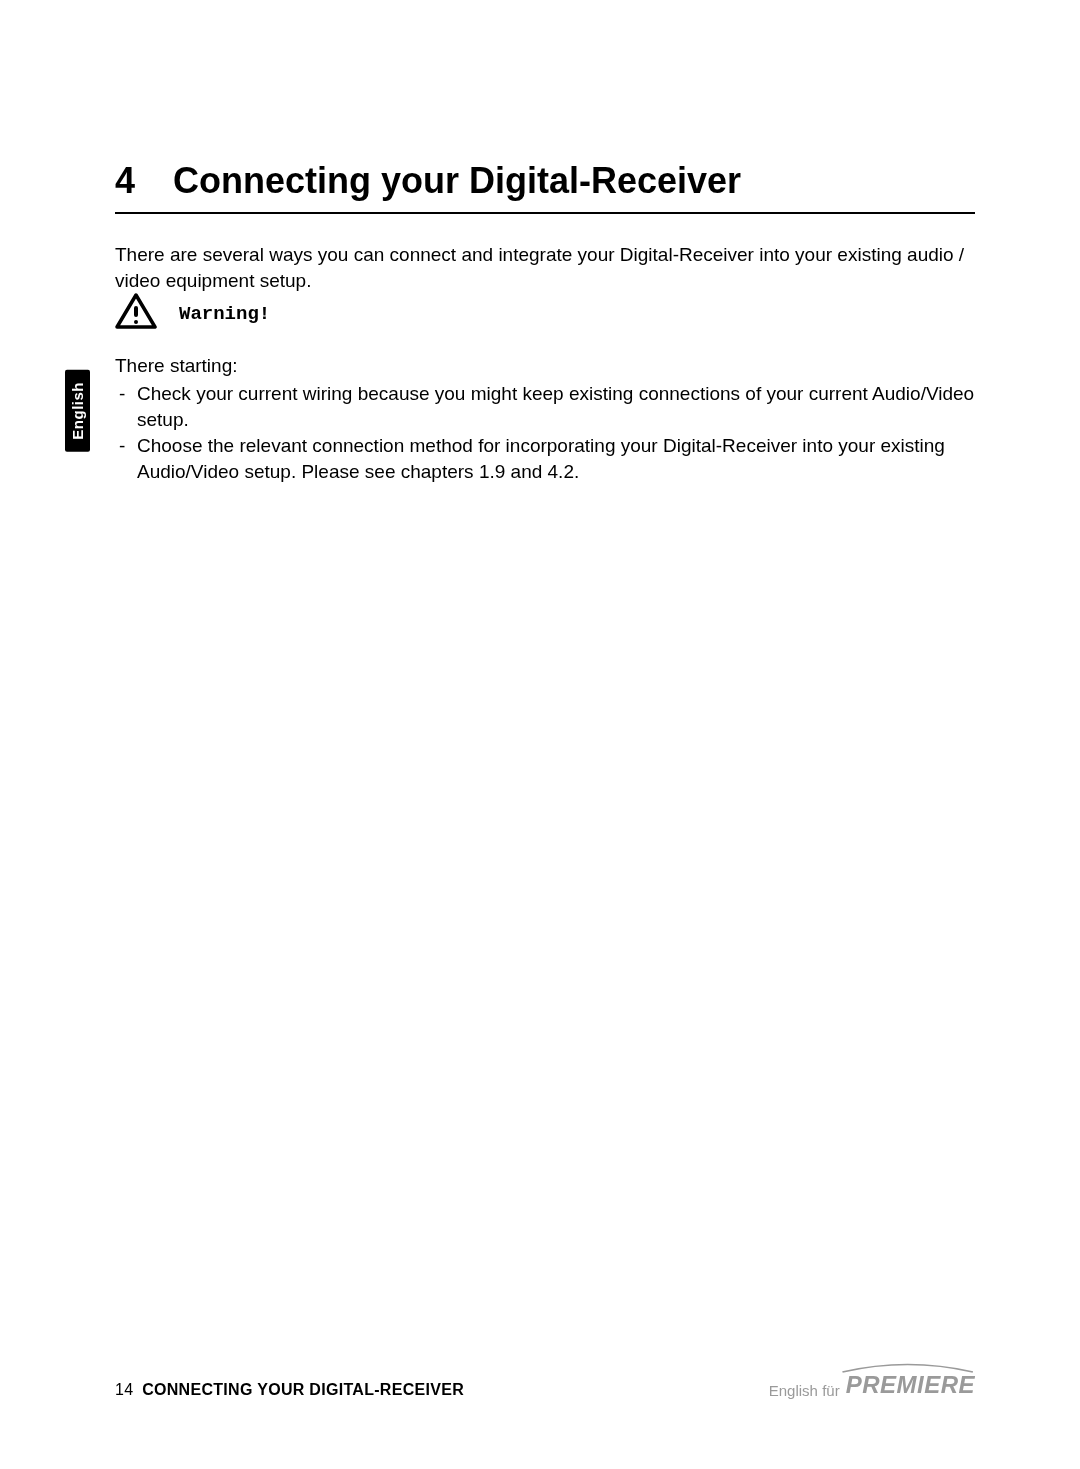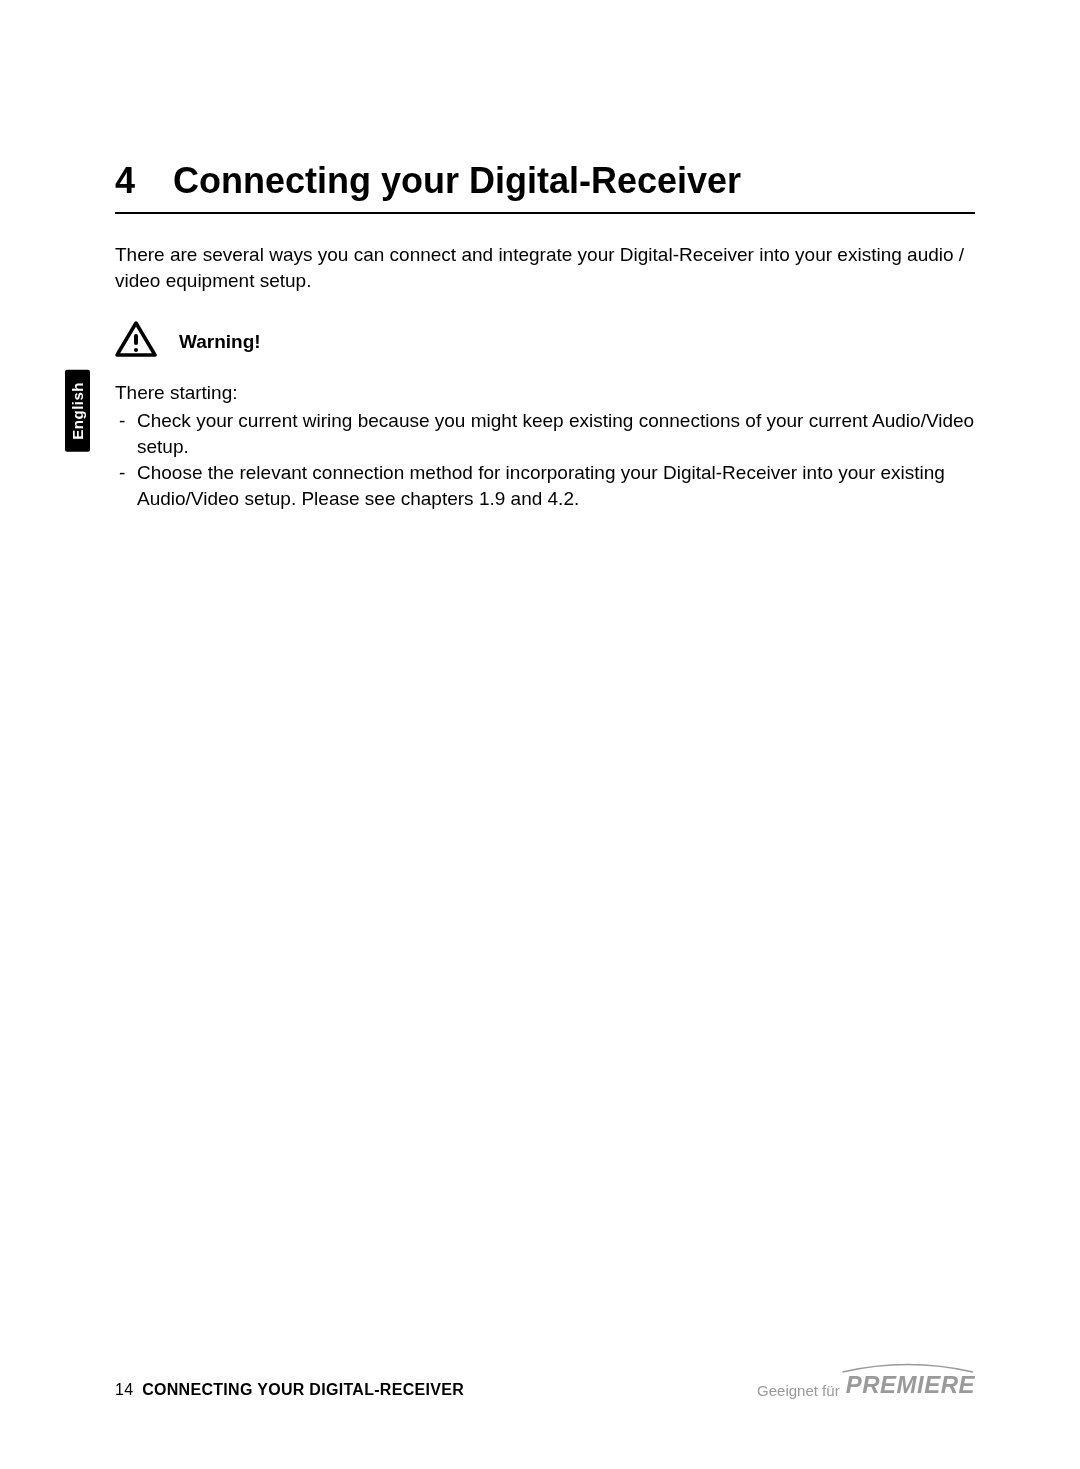--- a/index.html
+++ b/index.html
@@ -29,27 +29,27 @@
       width: 58px;
       display: inline-block;
     }
     .chapter-title {
       font-size: 36px;
       font-weight: 700;
     }
     .intro-text {
       font-size: 19px;
       line-height: 1.35;
-      margin-bottom: 28px;
       color: #000;
     }
     .warning-block {
       display: flex;
       align-items: center;
       margin-bottom: 18px;
+      font-family: Liberation Mono, monospace;
     }
     .warning-icon {
       margin-right: 22px;
     }
     .warning-label {
       font-size: 19px;
       font-weight: 700;
     }
     .before-starting {
       font-size: 19px;
@@ -161,21 +161,21 @@
     <li>Check your current wiring because you might keep existing connections of your current Audio/Video setup.</li>
     <li>Choose the relevant connection method for incorporating your Digital-Receiver into your existing Audio/Video setup. Please see chapters 1.9 and 4.2.</li>
   </ul>
 
   <div class="footer">
     <div class="footer-left">
       <span class="page-num">14</span>
       <span>CONNECTING YOUR DIGITAL-RECEIVER</span>
     </div>
     <div class="footer-right">
-      <span>Geeignet für</span>
+      <span>English für</span>
       <span class="premiere-wrap">
         <svg class="premiere-arc" width="100%" height="12" viewBox="0 0 110 12" preserveAspectRatio="none">
           <path d="M2 11 Q55 -4 108 11" fill="none" stroke="#9a9a9a" stroke-width="1.5"></path>
         </svg>
         <span class="premiere-brand">PREMIERE</span>
       </span>
     </div>
   </div>
 
 </div>

